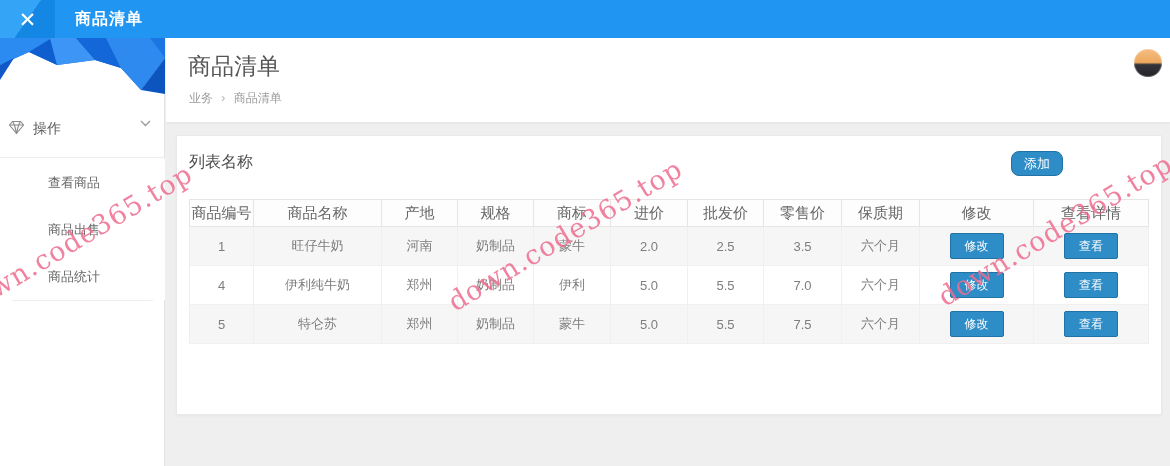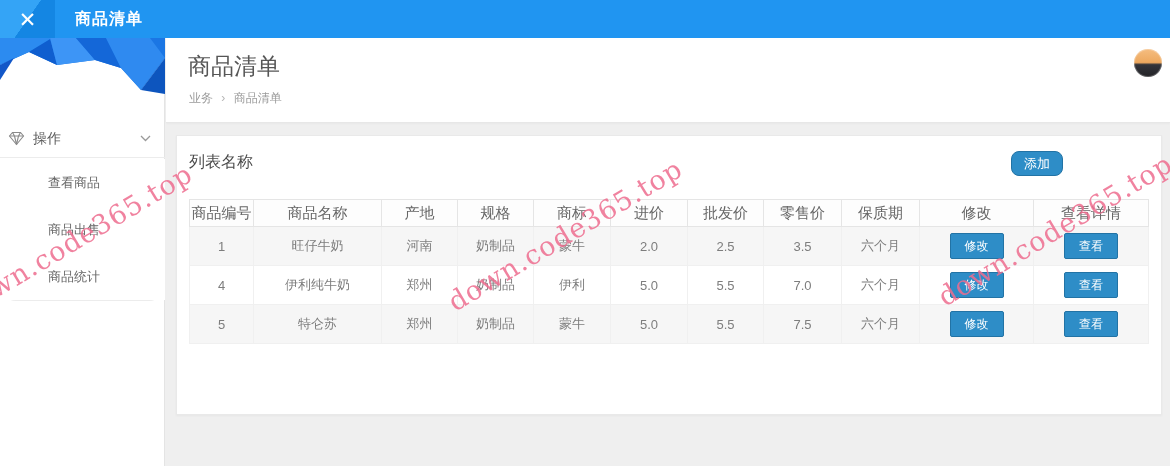--- a/index.html
+++ b/index.html
@@ -19,21 +19,21 @@
   .username { color:#fff; font-size:13px; font-weight:bold; cursor:pointer; }
   .avatar { width:28px; height:28px; border-radius:50%; cursor:pointer; overflow:hidden;
             background:linear-gradient(180deg,#f5bd80 0%,#eda85f 48%,#33343a 56%,#232327 100%);
             box-shadow:inset 0 0 0 1px rgba(255,255,255,.25); }
 
   
   .sidebar { position:absolute; left:0; top:38px; width:165px; height:428px; background:#fff;
              border-right:1px solid #e4e4e4; z-index:5; }
   .poly-banner { position:absolute; left:0; top:0; width:165px; height:90px; }
   .side-section { position:absolute; left:0; top:82px; width:165px; height:38px;
-                  display:flex; align-items:center; padding:0 14px 0 8px;
+                  display:flex; align-items:flex-start; padding:0 14px 0 8px;
                   border-bottom:1px solid #ececec; cursor:pointer; }
   .side-section .sec-label { color:#595959; font-size:14px; margin-left:8px; flex:1; }
   .side-menu { position:absolute; left:0; top:121px; width:165px; border-bottom:1px solid #ececec;border-radius:16px; }
   .side-item { height:47px; line-height:47px; padding-left:48px; font-size:13px; color:#666;
                cursor:pointer; background:#fff; }
 
   
   .page-header { position:absolute; left:166px; top:38px; width:1004px; height:85px; background:#fff;
                  border-bottom:1px solid #e7e7e7; box-shadow:0 1px 2px rgba(0,0,0,.03); }
   .page-title { position:absolute; left:22px; top:13px; font-size:23px; color:#565656; }

